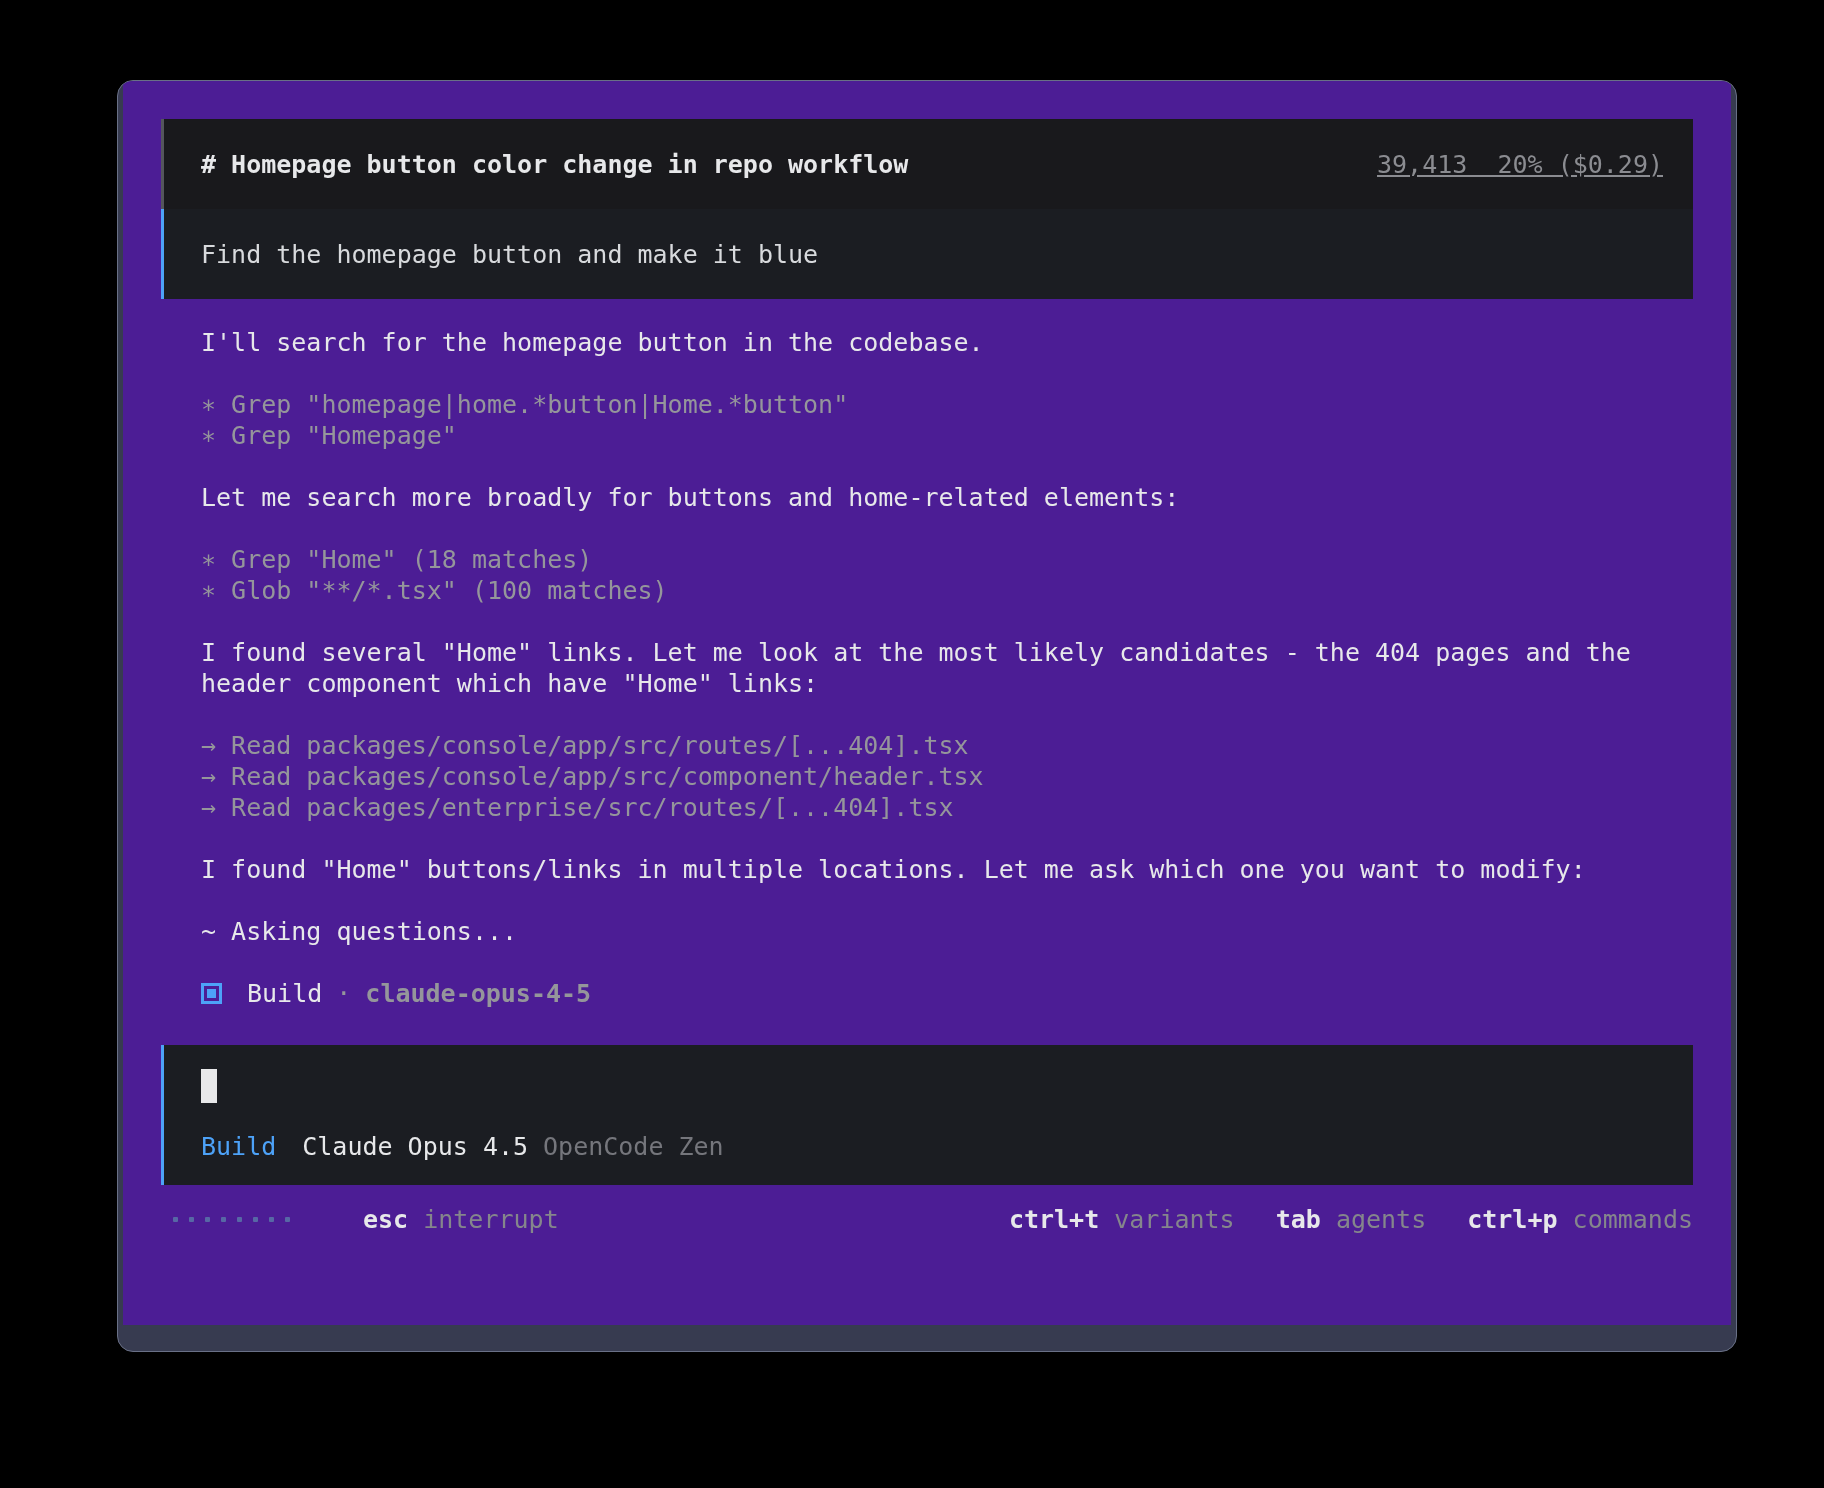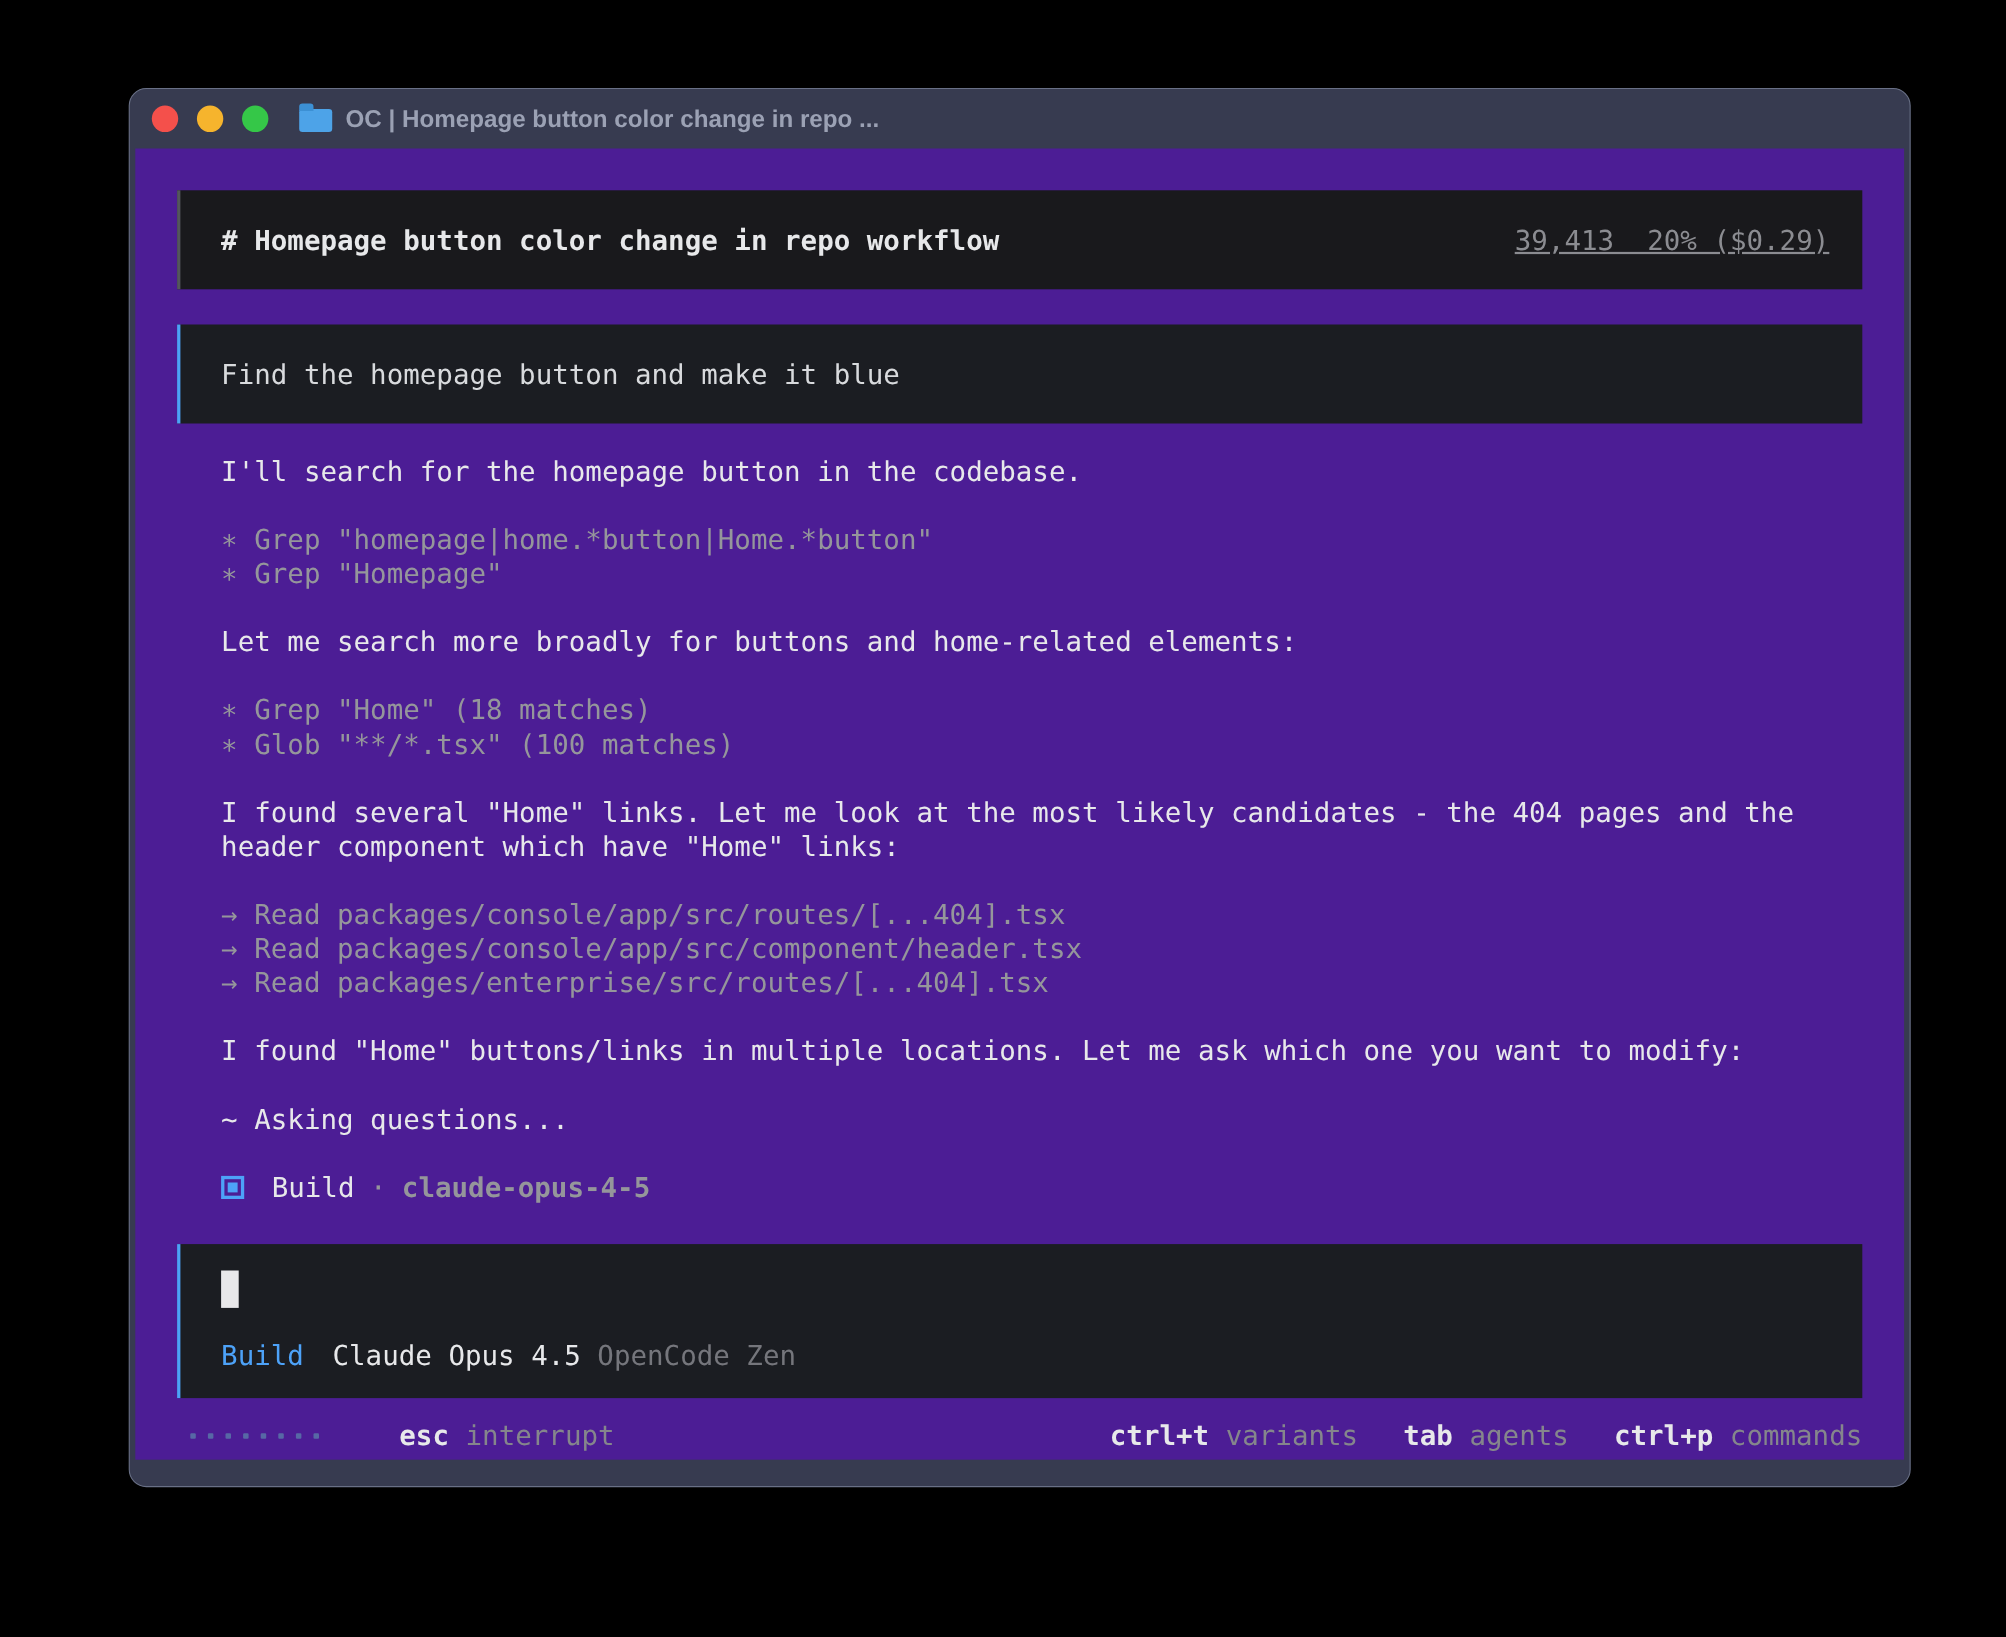--- a/index.html
+++ b/index.html
@@ -55,21 +55,21 @@
   }
   .panel.header-panel {
     background: #19191c;
     border-left-color: #54565c;
     display: flex; justify-content: space-between; align-items: center;
     height: 90px;
   }
   .header-title { font-weight: bold; white-space: pre; }
   .header-stats { color: #8b8c91; white-space: pre; text-decoration: underline; }
 
-  .user-panel { margin-top: 32px; height: 90px; display: flex; align-items: center; }
+  .user-panel { height: 90px; display: flex; align-items: center; }
   .user-text { color: #d8dadd; white-space: pre; }
 
   .conversation { margin-left: 40px; margin-top: 28px; }
   .line { height: 31px; line-height: 31px; white-space: pre; }
   .line.text { color: #e7e8ea; }
   .line.tool { color: #95969b; }
   .line.gap  { }
 
   .agent-status { display: flex; align-items: center; height: 31px; }
   .square-dot-icon {
@@ -99,31 +99,20 @@
   .hint { white-space: pre; margin-left: 11px; }
   .hint .key { color: #e7e8ea; font-weight: bold; }
   .hint .label { color: #85868c; }
   .footer-right { display: flex; gap: 30px; }
 </style>
 </head>
 <body>
 
 <div class="window">
 
-  <div class="titlebar">
-    <div class="lights">
-      <div class="light red"></div>
-      <div class="light yellow"></div>
-      <div class="light green"></div>
-    </div>
-    <div class="titlebar-title-wrap">
-      <div class="folder-icon"></div>
-      <div class="titlebar-title">OC | Homepage button color change in repo ...</div>
-    </div>
-  </div>
 
   <div class="content">
 
     <div class="panel header-panel">
       <div class="header-title"># Homepage button color change in repo workflow</div>
       <div class="header-stats">39,413  20% ($0.29)</div>
     </div>
 
     <div class="panel user-panel">
       <div class="user-text">Find the homepage button and make it blue</div>

